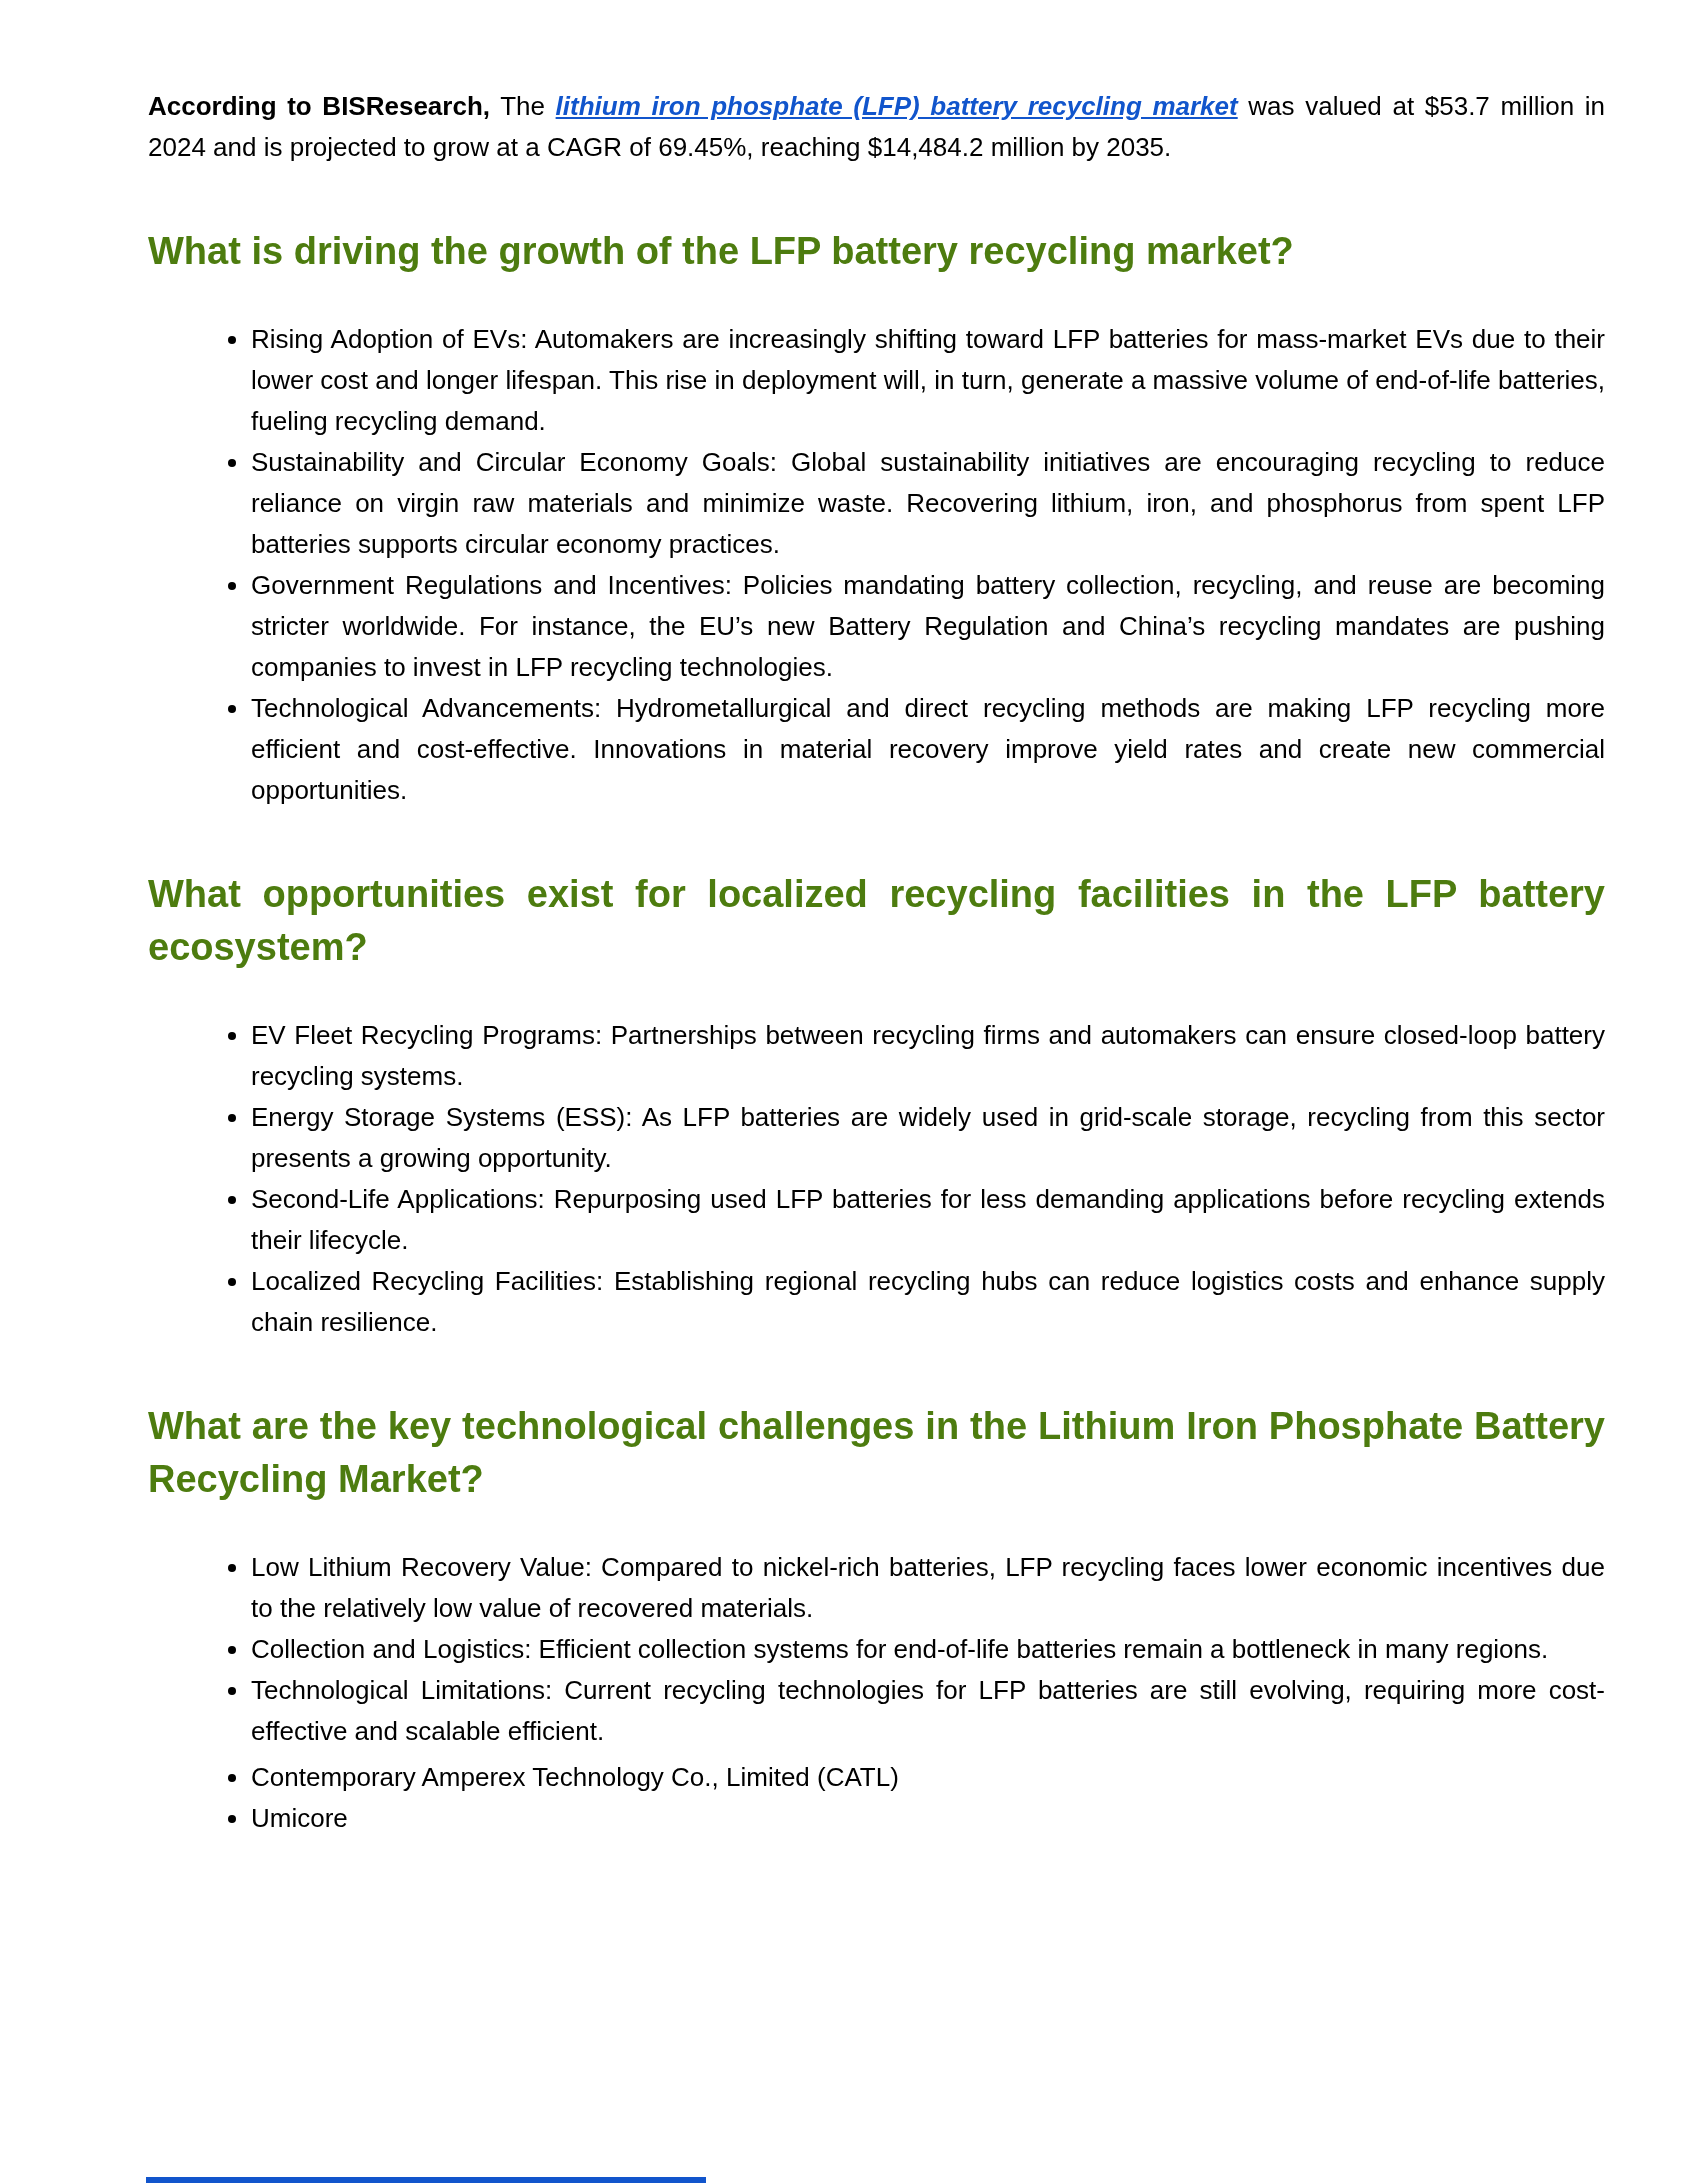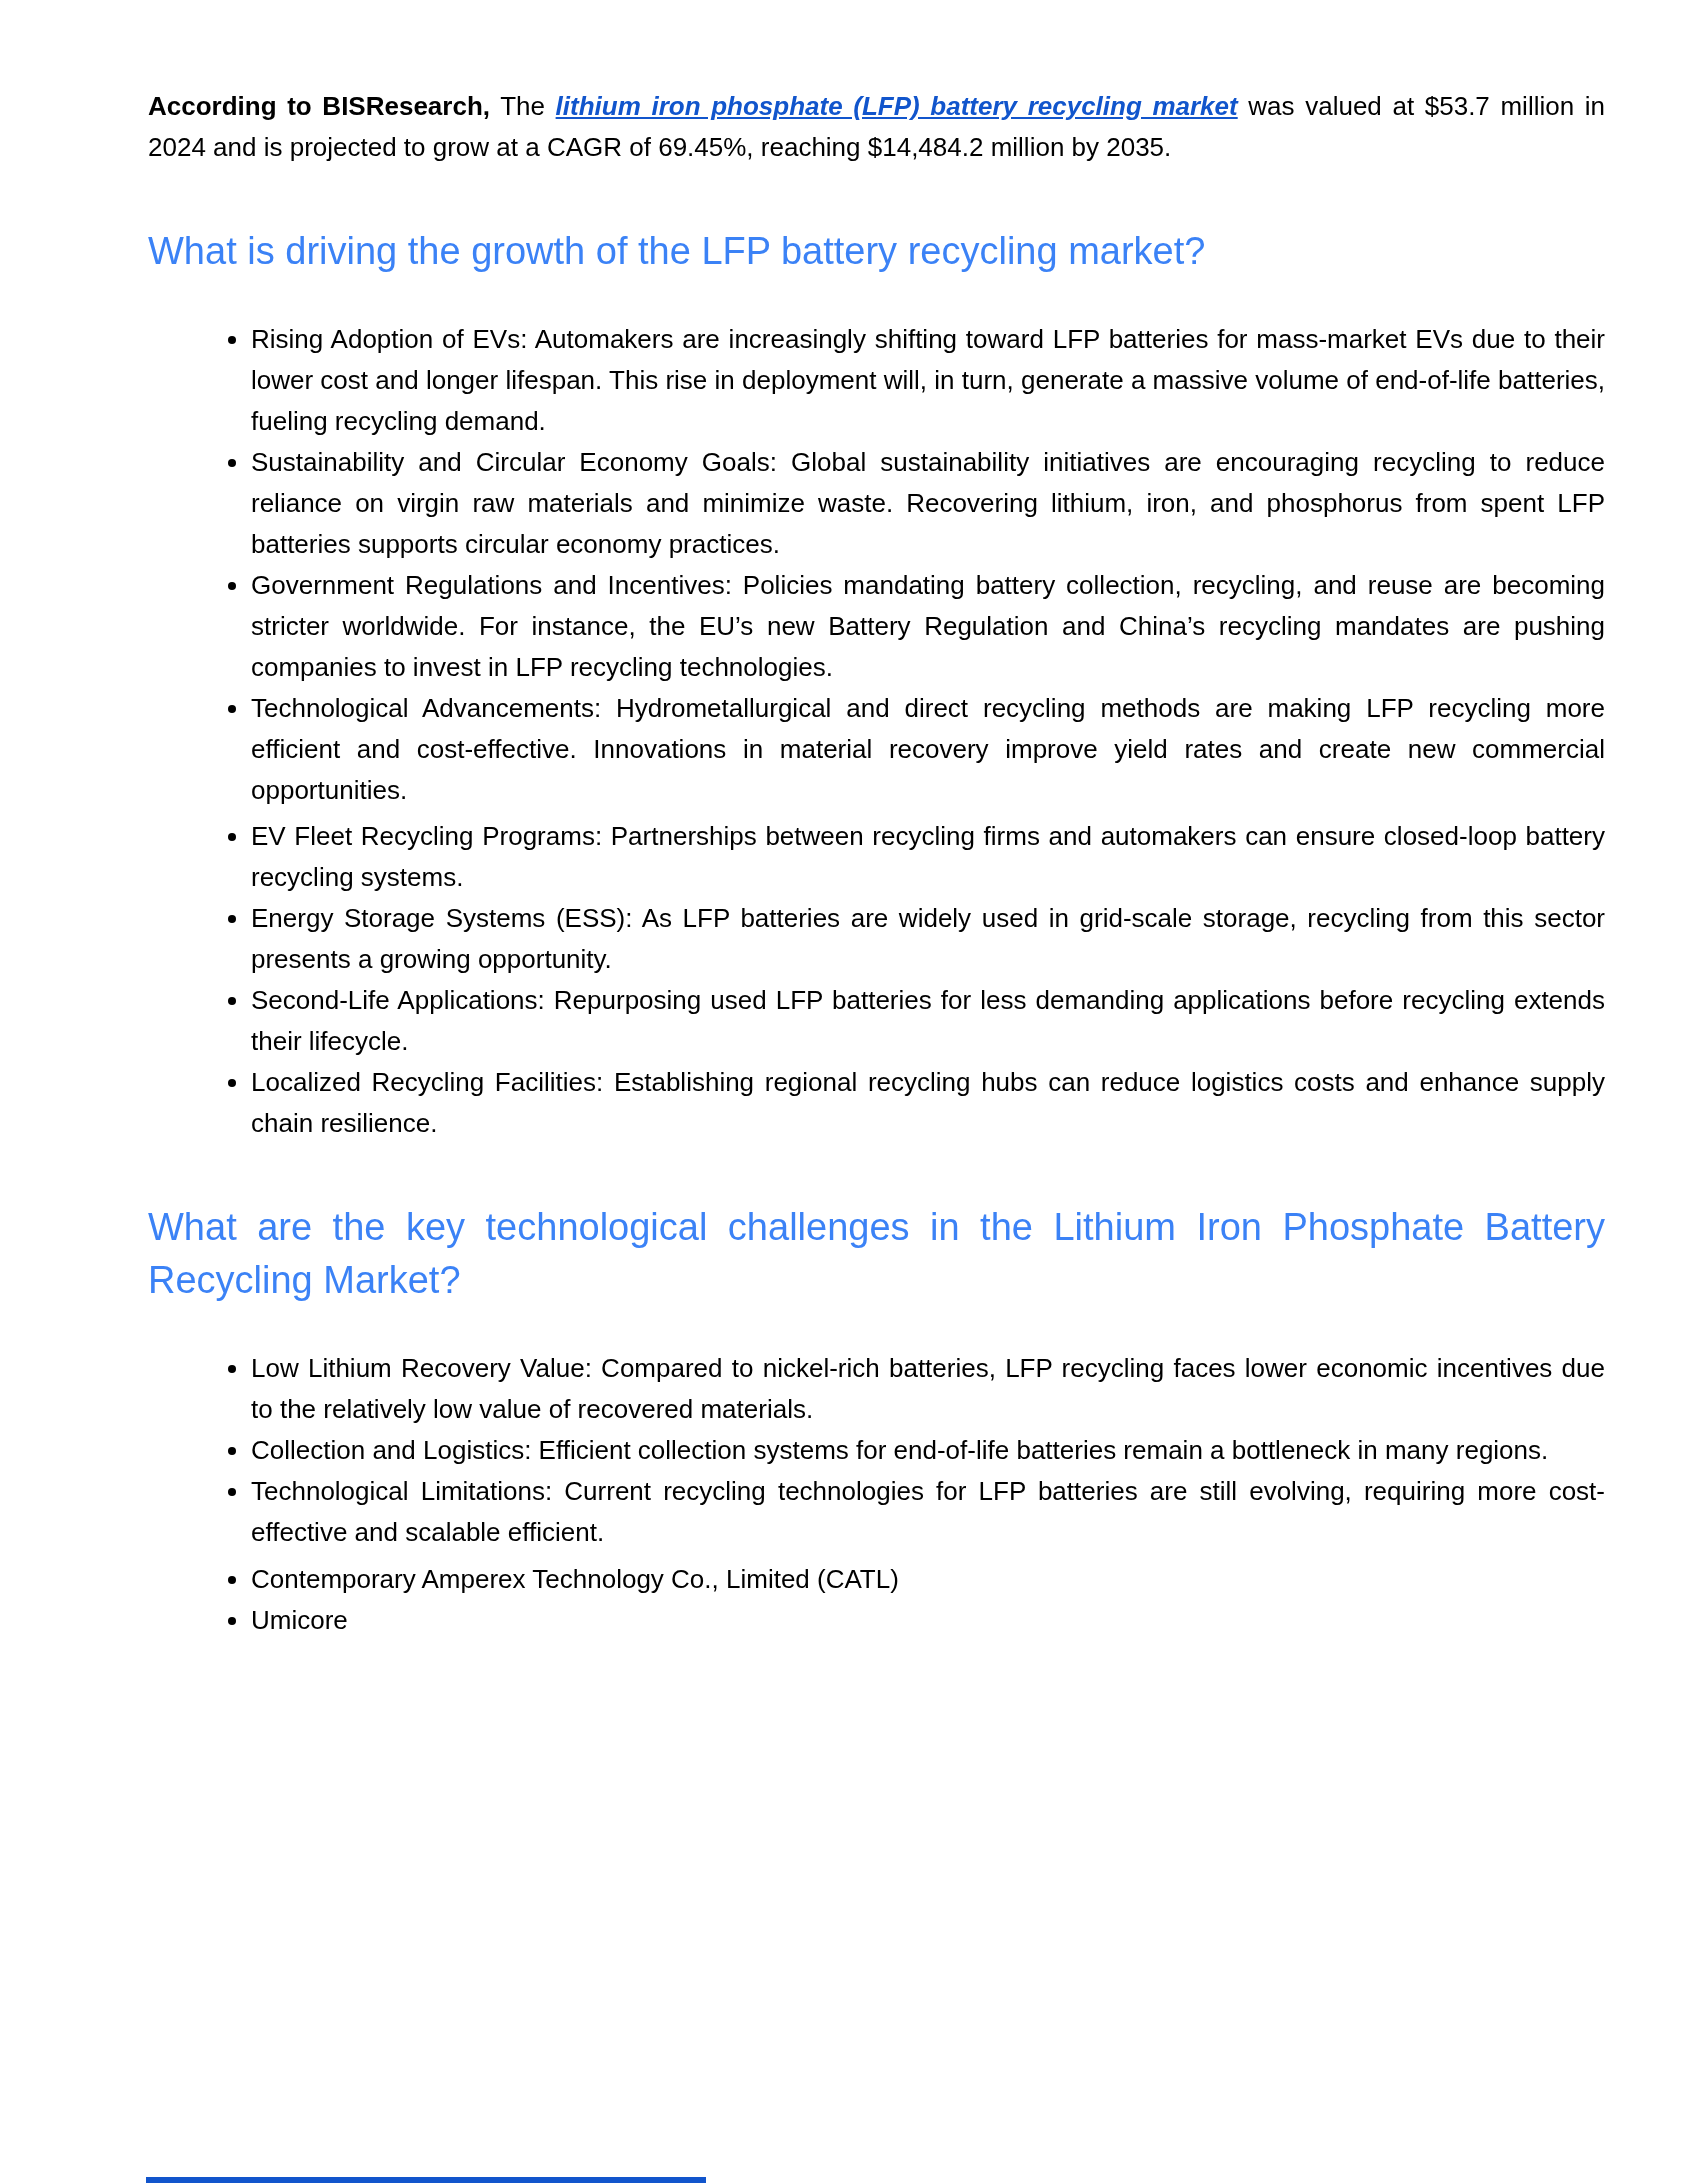--- a/index.html
+++ b/index.html
@@ -29,22 +29,22 @@
   a.doc-link {
     color: #1155cc;
     font-weight: 700;
     font-style: italic;
     text-decoration: underline;
     cursor: pointer;
   }
   h2.sec-heading {
     font-size: 38px;
     line-height: 53px;
-    font-weight: 400;
-    color: #3b82f6;
+    font-weight: 700;
+    color: #4d7c0f;
     margin: 57px 0 41px 0;
     text-align: justify;
   }
   ul.bullets {
     margin: 5.3px 0 0 0;
     padding: 0 0 0 103px;
     list-style-type: disc;
   }
   ul.bullets li {
     text-align: justify;
@@ -73,20 +73,21 @@
   <p class="intro"><b>According to BISResearch,</b><span> The </span><a class="doc-link">lithium iron phosphate (LFP) battery recycling market</a><span> was valued at $53.7 million in 2024 and is projected to grow at a CAGR of 69.45%, reaching $14,484.2 million by 2035.</span></p>
 
   <div>
       <h2 class="sec-heading">What is driving the growth of the LFP battery recycling market?</h2>
       <ul class="bullets">
         <li><span>Rising Adoption of EVs: Automakers are increasingly shifting toward LFP batteries for mass-market EVs due to their lower cost and longer lifespan. This rise in deployment will, in turn, generate a massive volume of end-of-life batteries, fueling recycling demand.</span></li>
         <li><span>Sustainability and Circular Economy Goals: Global sustainability initiatives are encouraging recycling to reduce reliance on virgin raw materials and minimize waste. Recovering lithium, iron, and phosphorus from spent LFP batteries supports circular economy practices.</span></li>
         <li><span>Government Regulations and Incentives: Policies mandating battery collection, recycling, and reuse are becoming stricter worldwide. For instance, the EU’s new Battery Regulation and China’s recycling mandates are pushing companies to invest in LFP recycling technologies.</span></li>
         <li><span>Technological Advancements: Hydrometallurgical and direct recycling methods are making LFP recycling more efficient and cost-effective. Innovations in material recovery improve yield rates and create new commercial opportunities.</span></li>
       </ul>
+      <h2 class="sec-heading">What opportunities exist for localized recycling facilities in the LFP battery ecosystem?</h2>
       <ul class="bullets">
         <li><b>EV Fleet Recycling Programs:</b><span> Partnerships between recycling firms and automakers can ensure closed-loop battery recycling systems.</span></li>
         <li><b>Energy Storage Systems (ESS):</b><span> As LFP batteries are widely used in grid-scale storage, recycling from this sector presents a growing opportunity.</span></li>
         <li><b>Second-Life Applications:</b><span> Repurposing used LFP batteries for less demanding applications before recycling extends their lifecycle.</span></li>
         <li><b>Localized Recycling Facilities:</b><span> Establishing regional recycling hubs can reduce logistics costs and enhance supply chain resilience.</span></li>
       </ul>
     </div>
 
 
   <div>

